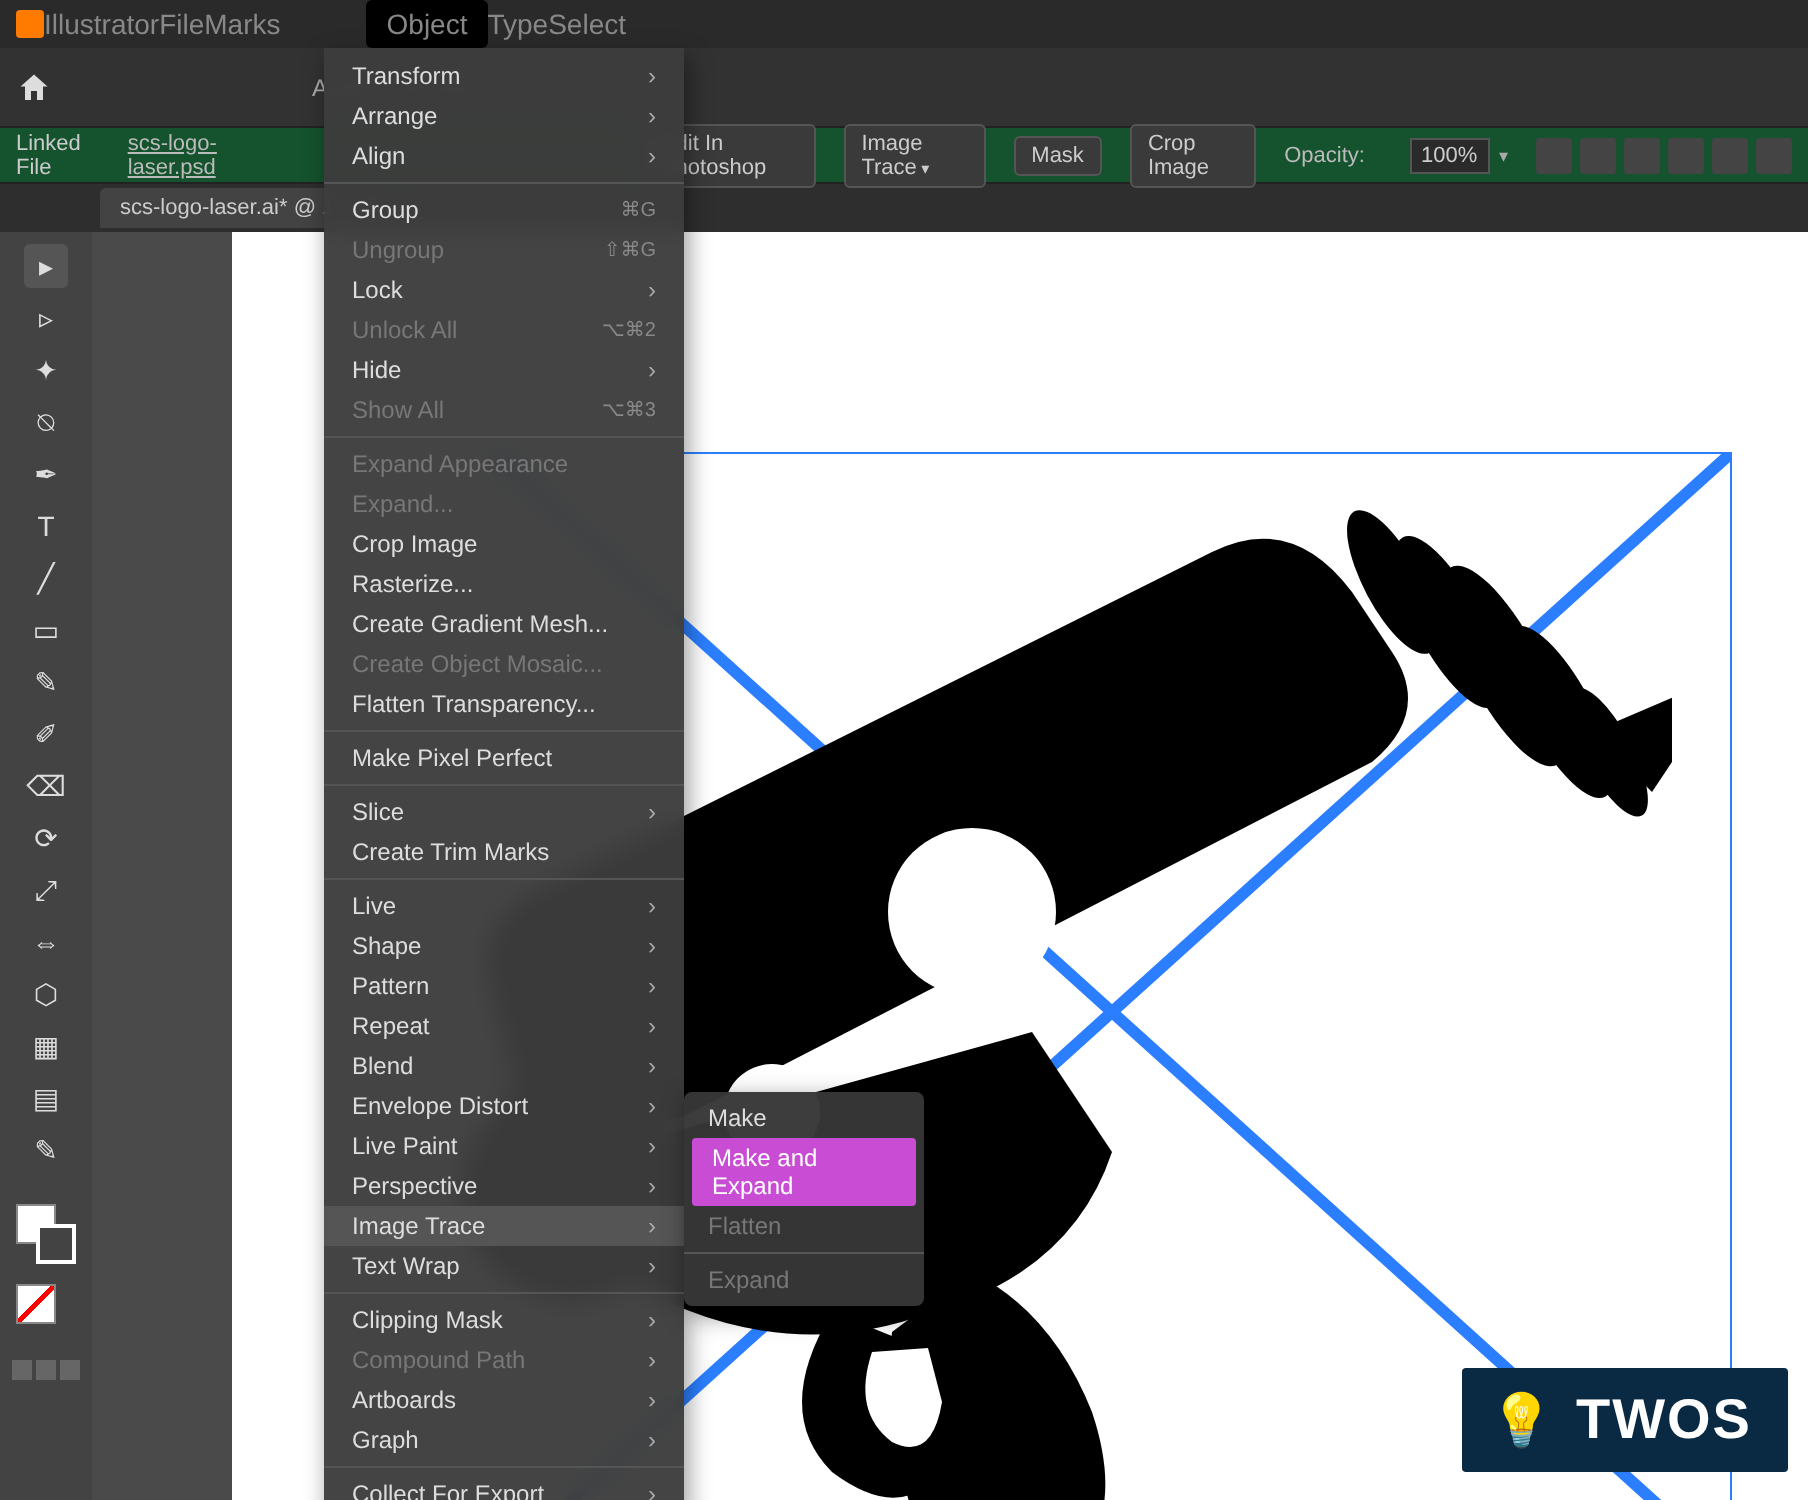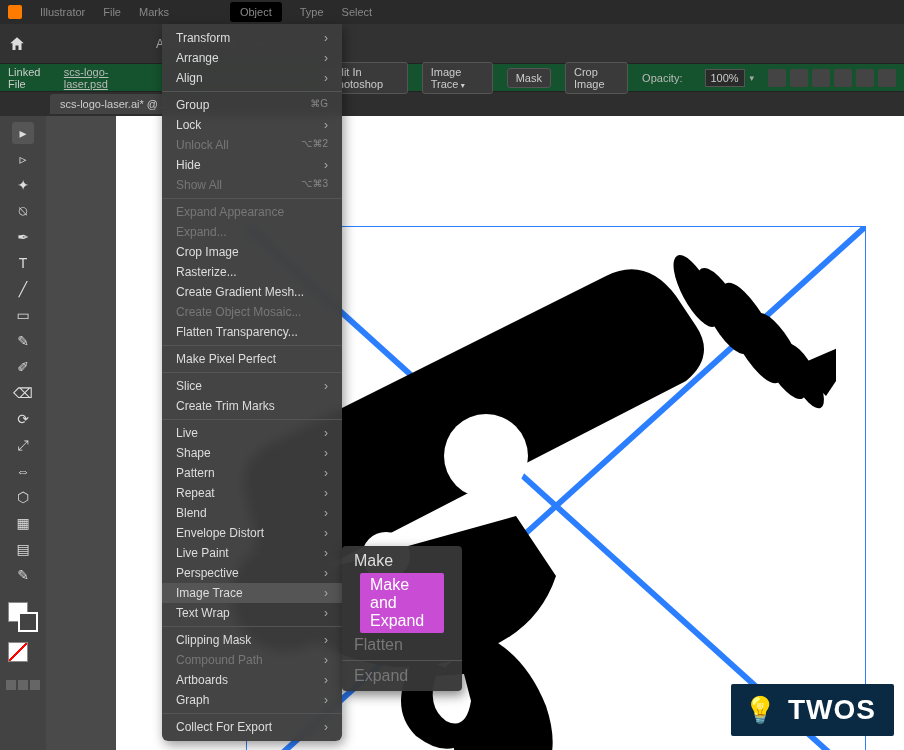--- a/index.html
+++ b/index.html
@@ -1,19 +1,19 @@
 <!DOCTYPE html>
 <html><head>
 <meta charset="utf-8">
 <style>
 * { margin: 0; padding: 0; box-sizing: border-box; font-family: -apple-system, "Segoe UI", Arial, sans-serif; }
 body { background: #323232; width: 904px; height: 750px; overflow: hidden; position: relative; }
 
 
-.menubar { height: 24px; background: #2a2a2a; display: flex; align-items: center; padding-left: 8px; color: #999; font-size: 11px; gap: 18px; }
+.menubar { height: 24px; background: #2a2a2a; display: flex; align-items: center; padding-left: 8px; color: #999; font-size: 14px; }
 .menubar .app-logo { width: 14px; height: 14px; background: #ff7b00; border-radius: 2px; }
 .menubar .menu-item { cursor: pointer; color: #888; }
 .menubar .menu-item.open { background: #000000; padding: 4px 10px; border-radius: 3px; margin-left: 43px; }
 
 
 .toolbar { height: 40px; background: #323232; display: flex; align-items: center; padding: 0 8px; gap: 10px; color: #bbb; font-size: 11px; border-bottom: 1px solid #222; }
 .home-icon { width: 18px; height: 18px; color: #ddd; }
 .toolbar .spacer { flex: 1; }
 .app-title { color: #aaa; font-size: 12px; margin-left: 120px; }
 .toolbar-btn { padding: 3px 8px; border: 1px solid #555; border-radius: 3px; background: #3a3a3a; color: #ccc; font-size: 11px; }
@@ -47,31 +47,31 @@
 .small-swatches div { width: 10px; height: 10px; background: #666; }
 
 .canvas-area { flex: 1; background: #4a4a4a; position: relative; overflow: hidden; }
 .artboard { position: absolute; left: 70px; top: 0; width: 800px; height: 700px; background: #fff; }
 .bbox { position: absolute; border: 1px solid #2b7fff; }
 .bbox .diag { position: absolute; top: 0; left: 0; width: 100%; height: 100%; }
 .bbox .diag line { stroke: #2b7fff; stroke-width: 1; }
 
 
 .dropdown { position: absolute; left: 162px; top: 24px; width: 180px; background: rgba(60,60,60,0.96); backdrop-filter: blur(6px); border-radius: 0 0 6px 6px; padding: 4px 0; font-size: 12px; color: #ddd; box-shadow: 2px 4px 12px rgba(0,0,0,0.4); }
-.dropdown .mi { padding: 3px 14px; display: flex; justify-content: space-between; align-items: flex-start; cursor: pointer; position: relative; }
+.dropdown .mi { padding: 3px 14px; display: flex; justify-content: space-between; align-items: center; cursor: pointer; position: relative; }
 .dropdown .mi.disabled { color: #777; }
 .dropdown .mi .shortcut { color: #888; font-size: 10px; }
 .dropdown .mi .sub::after { content: "›"; color: #aaa; font-size: 12px; }
 .dropdown .sep { height: 1px; background: #555; margin: 3px 0; }
 .dropdown .mi.highlighted { background: #555; }
 
-.submenu { position: absolute; left: 342px; top: 546px; width: 120px; background: rgba(55,55,55,0.97); border-radius: 4px; padding: 3px 0; font-size: 16px; color: #ddd; box-shadow: 2px 4px 12px rgba(0,0,0,0.5); }
+.submenu { position: absolute; left: 342px; top: 546px; width: 120px; background: rgba(55,55,55,0.97); border-radius: 4px; padding: 3px 0; font-size: 12px; color: #ddd; box-shadow: 2px 4px 12px rgba(0,0,0,0.5); }
 .submenu .mi { padding: 3px 12px; cursor: pointer; }
 .submenu .mi.disabled { color: #777; }
-.submenu .mi.hl { background: #c84dd4; color: #fff; border-radius: 2px; margin: 0 18px; padding: 3px 10px; }
+.submenu .mi.hl { background: #c84dd4; color: #fff; border-radius: 2px; margin: 0 4px; padding: 3px 10px; }
 .submenu .sep { height: 1px; background: #555; margin: 3px 0; }
 
 .twos-badge { position: absolute; right: 10px; bottom: 14px; background: #0a2942; color: #fff; padding: 10px 18px 10px 14px; display: flex; align-items: center; gap: 10px; font-weight: 800; font-size: 28px; letter-spacing: 1px; border-radius: 2px; font-family: Arial, sans-serif; }
 .twos-badge .bulb { color: #ffd24a; font-size: 26px; }
 
 
 .raygun { position: absolute; left: 140px; top: 120px; width: 650px; height: 560px; }
 </style>
 </head>
 <body>
@@ -242,20 +242,24 @@
     </div>
     <div class="mi">
       <span>Align</span>
       <span class="sub"></span>
     </div>
     <div class="sep"></div>
     <div class="mi">
       <span>Group</span>
       <span class="shortcut">⌘G</span>
     </div>
+    <div class="mi disabled">
+      <span>Ungroup</span>
+      <span class="shortcut">⇧⌘G</span>
+    </div>
     <div class="mi">
       <span>Lock</span>
       <span class="sub"></span>
     </div>
     <div class="mi disabled">
       <span>Unlock All</span>
       <span class="shortcut">⌥⌘2</span>
     </div>
     <div class="mi">
       <span>Hide</span>

